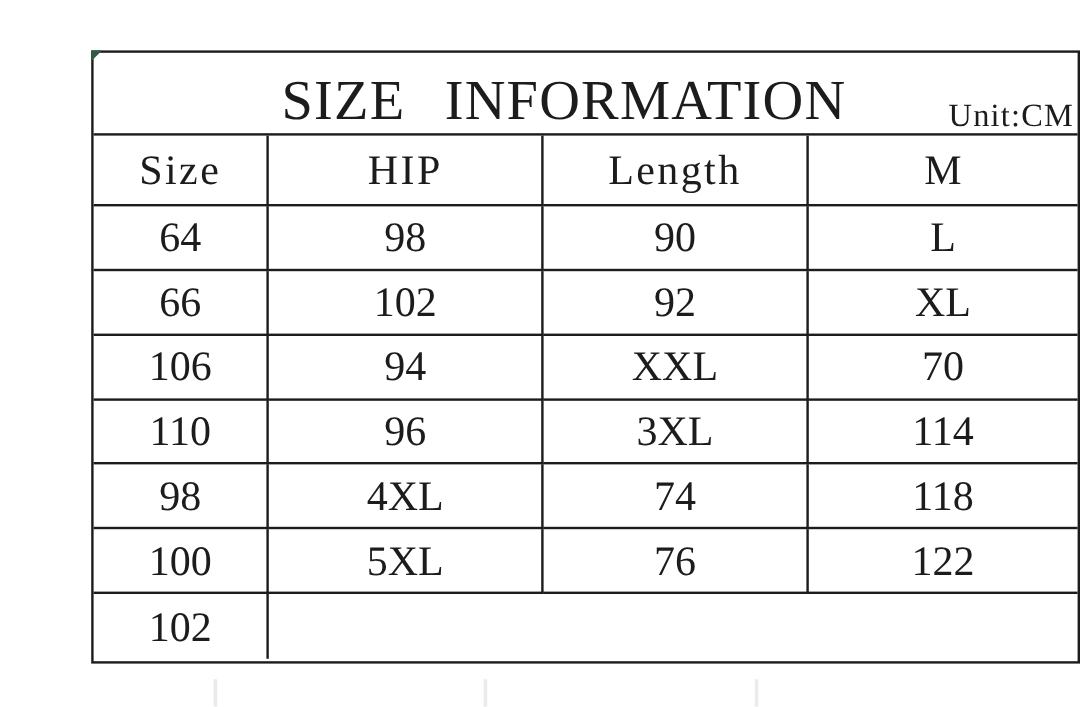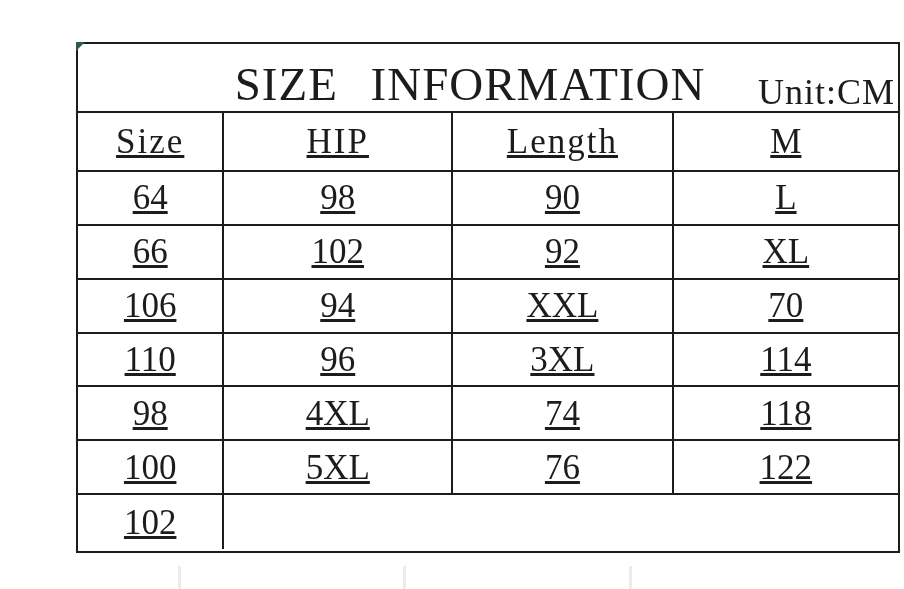--- a/index.html
+++ b/index.html
@@ -32,29 +32,28 @@
   }
   .title {
     font-size: 47px; line-height: 1;
     letter-spacing: 1px; word-spacing: 20px;
     padding-bottom: 3px;
     transform: translateX(-18px);
     white-space: nowrap;
   }
   .unit {
     position: absolute; right: 3px; bottom: 1px;
-    font-size: 36px; line-height: 1; letter-spacing: 1px;
+    font-size: 27px; line-height: 1; letter-spacing: 1px;
     white-space: nowrap;
   }
 
   .grid {
     display: grid; height: 436px;
     grid-template-columns: 17.85% 27.9% 26.9% 27.35%;
     grid-template-rows: 59px repeat(7, 1fr);
-    text-decoration: underline;
   }
   .grid > div {
     display: flex; align-items: center; justify-content: center;
     border-right: 2px solid #1c1c1c;
     border-bottom: 2px solid #1c1c1c;
     font-size: 35px; line-height: 1;
   }
   .grid > div:nth-child(4n) { border-right: none; }
   .grid > div:nth-child(n+29) { border-bottom: none; }
   .grid > .head { letter-spacing: 2px; }

